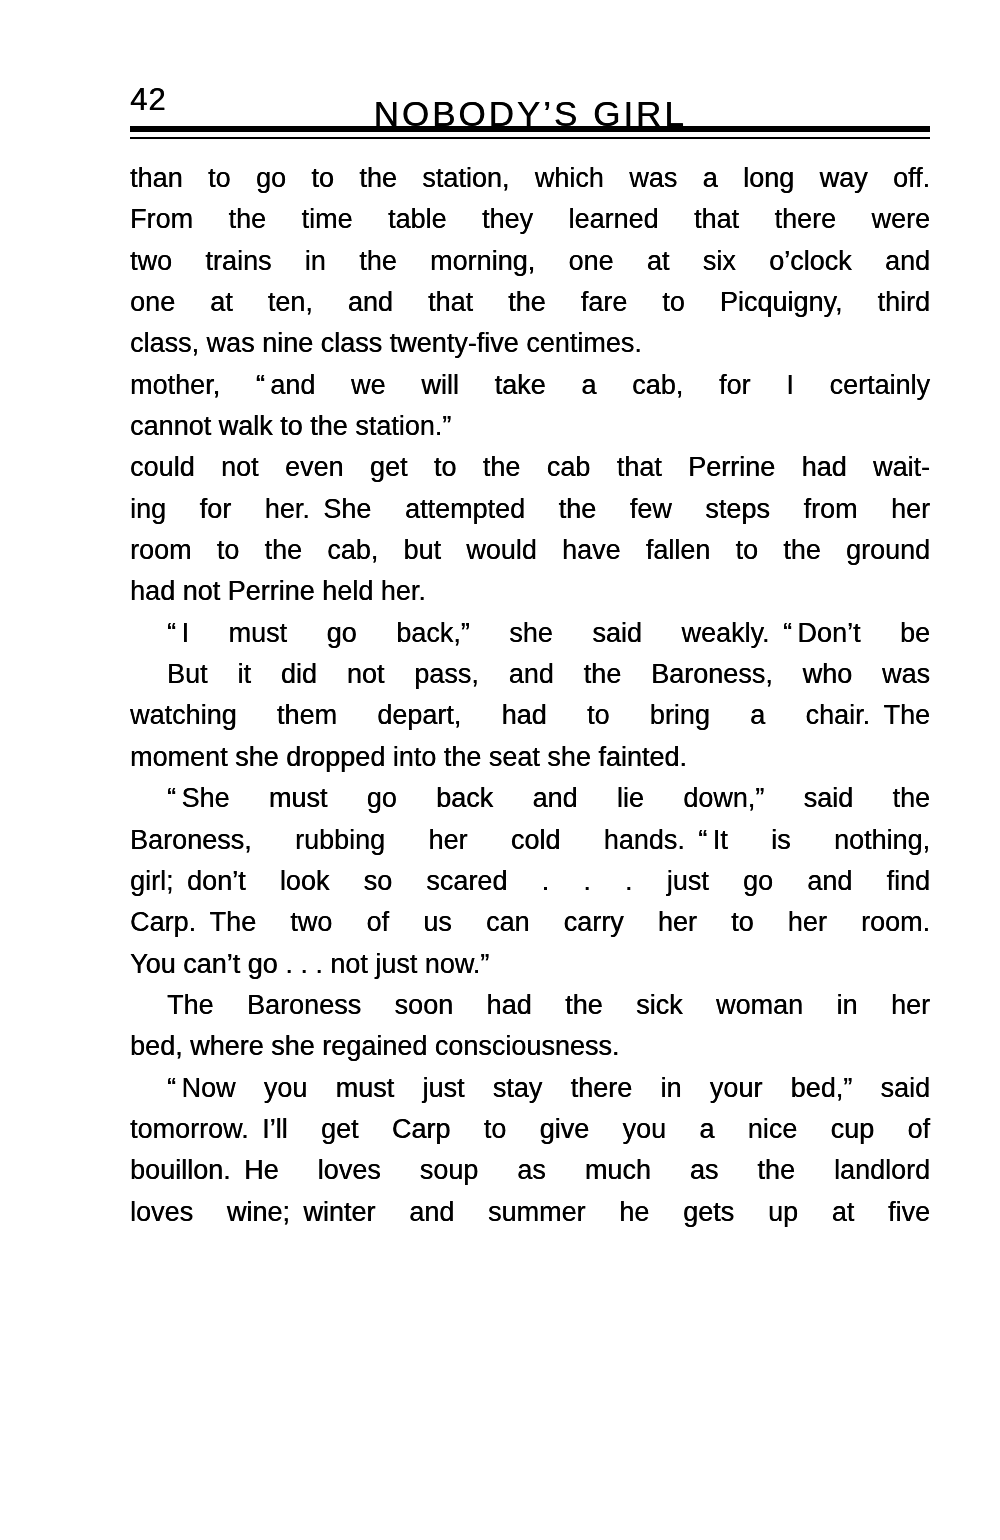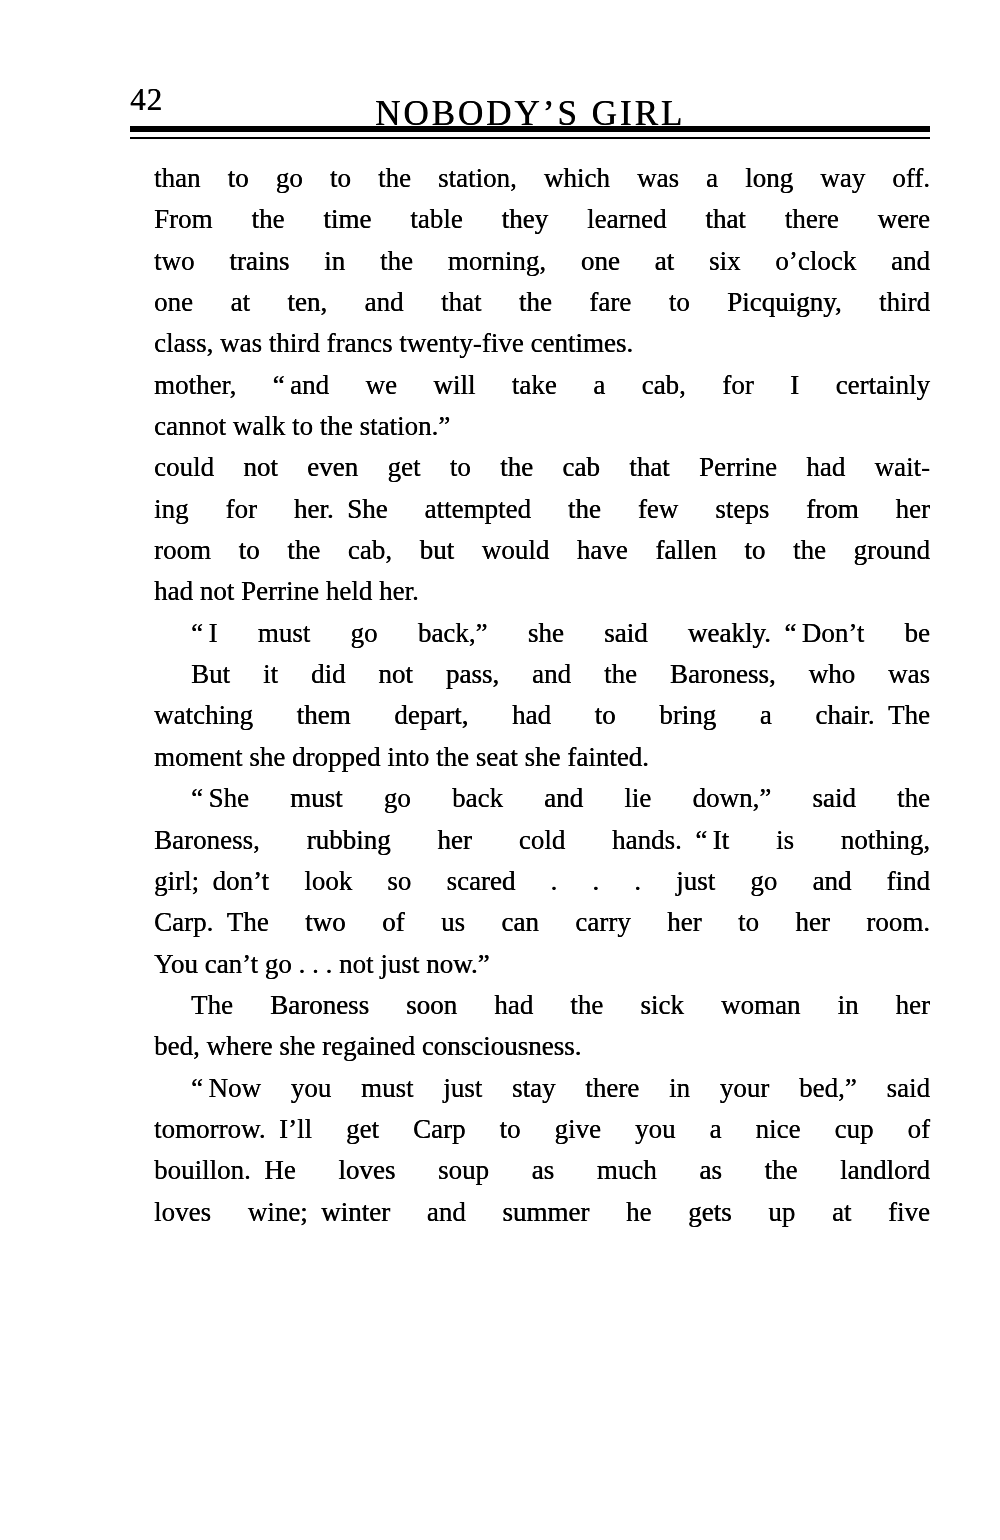--- a/index.html
+++ b/index.html
@@ -8,21 +8,21 @@
     background: #ffffff;
   }
   .page {
     position: relative;
     width: 1000px;
     height: 1540px;
     background: #ffffff;
     box-sizing: border-box;
     padding: 78px 70px 0 130px;
     color: #000;
-    font-family: Liberation Serif, serif;
+    font-family: Liberation Sans, sans-serif;
     overflow: hidden;
   }
   .running-header {
     position: relative;
     height: 40px;
   }
   .page-number {
     position: absolute;
     left: 0;
     top: 4px;
@@ -49,21 +49,20 @@
   }
   .text-block {
     margin-top: 19px;
     font-size: 27px;
     line-height: 41.35px;
     text-shadow: 0.35px 0 0 currentColor;
   }
   .line {
     text-align: justify;
     text-align-last: justify;
-    margin-left: 24px;
   }
   .line.last {
     text-align-last: left;
   }
   .line.indent {
     text-indent: 37px;
   }
 </style>
 </head>
 <body>
@@ -73,21 +72,21 @@
     <span class="page-number">42</span>
     <span class="running-title">NOBODY’S GIRL</span>
   </div>
   <div class="header-rule"></div>
   <div class="text-block">
       <div class="paragraph">
         <div class="line">than to go to the station, which was a long way off.</div>
         <div class="line">From the time table they learned that there were</div>
         <div class="line">two trains in the morning, one at six o’clock and</div>
         <div class="line">one at ten, and that the fare to Picquigny, third</div>
-        <div class="line last">class, was third francs twenty-five centimes.</div>
+        <div class="line last">class, was nine class twenty-five centimes.</div>
       </div>
       <div class="paragraph">
         <div class="line">mother, “ and we will take a cab, for I certainly</div>
         <div class="line last">cannot walk to the station.”</div>
       </div>
       <div class="paragraph">
         <div class="line">could not even get to the cab that Perrine had wait-</div>
         <div class="line">ing for her. She attempted the few steps from her</div>
         <div class="line">room to the cab, but would have fallen to the ground</div>
         <div class="line last">had not Perrine held her.</div>

